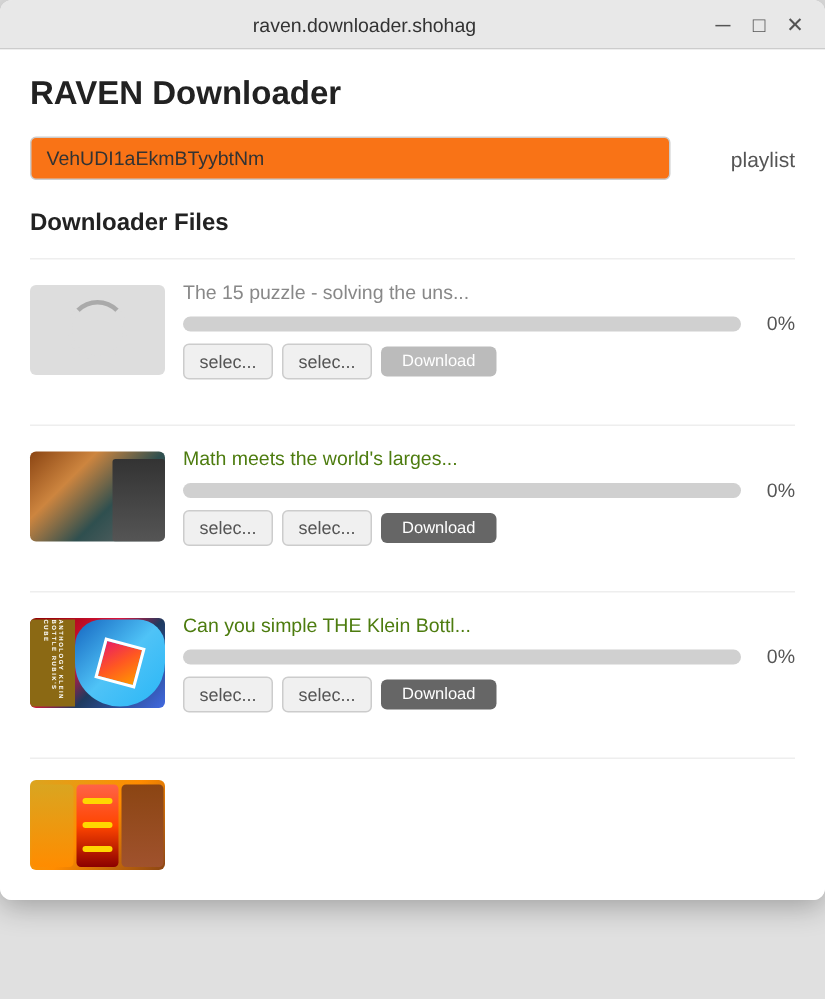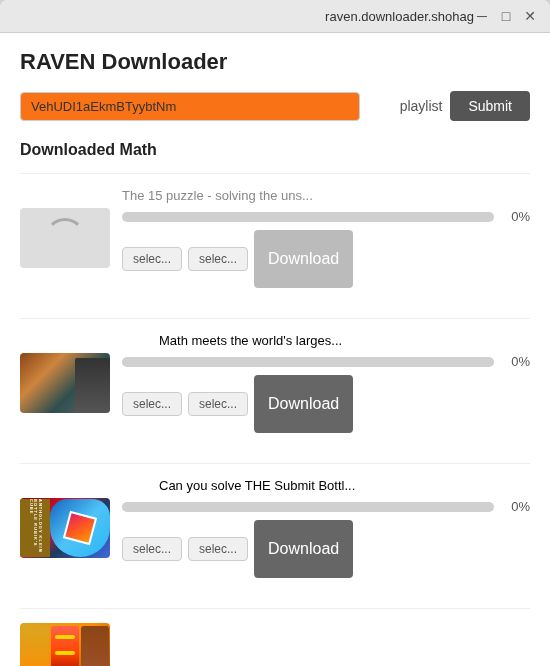--- a/index.html
+++ b/index.html
@@ -22,21 +22,21 @@
     .title-bar {
       background: #e8e8e8;
       padding: 8px 12px;
       display: flex;
       align-items: center;
       justify-content: space-between;
       border-bottom: 1px solid #ccc;
     }
     .title-bar-text {
       flex: 1;
-      text-align: right;
+      text-align: center;
       font-size: 13px;
       color: #333;
     }
     .title-bar-controls {
       display: flex;
       gap: 8px;
     }
     .ctrl-btn {
       width: 16px;
       height: 16px;
@@ -143,22 +143,21 @@
       display: flex;
       flex-direction: column;
       gap: 6px;
     }
     .file-title {
       font-size: 13px;
       font-weight: 500;
       color: #888;
     }
     .file-title.dark {
-      color: #000000;
-      margin-left: 37px;
+      color: #4d7c0f;
     }
     .progress-row {
       display: flex;
       align-items: center;
       gap: 8px;
     }
     .progress-bar-bg {
       flex: 1;
       height: 10px;
       background: #d0d0d0;
@@ -188,22 +187,22 @@
       padding: 4px 10px;
       font-size: 12px;
       color: #555;
       cursor: pointer;
     }
     .download-btn {
       background: #666;
       color: #fff;
       border: none;
       border-radius: 4px;
-      padding: 20px 14px;
-      font-size: 16px;
+      padding: 4px 14px;
+      font-size: 11px;
       cursor: pointer;
     }
     .download-btn.disabled {
       background: #bbb;
       cursor: default;
     }
 
     
     .thumb-math {
       background: linear-gradient(135deg, #8B4513 0%, #CD853F 30%, #2F4F4F 60%, #696969 100%);
@@ -267,24 +266,23 @@
       <button class="ctrl-btn">✕</button>
     </div>
   </div>
 
   <div class="content">
     <div class="app-title">RAVEN Downloader</div>
 
     <div class="input-row">
       <input class="url-input" type="text" value="VehUDI1aEkmBTyybtNm" style="">
       <span class="playlist-label">playlist</span>
-      <button class="submit-btn">Submit</button>
     </div>
 
-    <div class="section-title">Downloaded Math</div>
+    <div class="section-title">Downloader Files</div>
 
     <div class="files-list">
 
       <div class="file-item">
         <div class="file-thumb">
           <div class="thumb-loading">
             <div class="spinner"></div>
           </div>
         </div>
         <div class="file-info">
@@ -324,21 +322,21 @@
       <div class="file-item">
         <div class="file-thumb thumb-klein">
           <div class="thumb-klein-left">
             <span style="font-size:4px;writing-mode:vertical-rl;color:#fff;font-weight:bold;line-height:1.2;">ANTHOLOGY KLEIN BOTTLE RUBIK'S CUBE</span>
           </div>
           <div style="margin-left:30px;width:60px;height:58px;background:linear-gradient(135deg,#1565C0,#4FC3F7,#29B6F6);border-radius:30% 30% 50% 50%;display:flex;align-items:center;justify-content:center;">
             <div style="width:28px;height:28px;background:linear-gradient(135deg,#E91E63,#FF5722,#FF9800);border:2px solid #fff;transform:rotate(15deg);"></div>
           </div>
         </div>
         <div class="file-info">
-          <div class="file-title dark">Can you solve THE Submit Bottl...</div>
+          <div class="file-title dark">Can you simple THE Klein Bottl...</div>
           <div class="progress-row">
             <div class="progress-bar-bg">
               <div class="progress-bar-fill" style="width:0%"></div>
             </div>
             <span class="progress-pct">0%</span>
           </div>
           <div class="actions-row">
             <button class="select-btn">selec...</button>
             <button class="select-btn">selec...</button>
             <button class="download-btn">Download</button>

